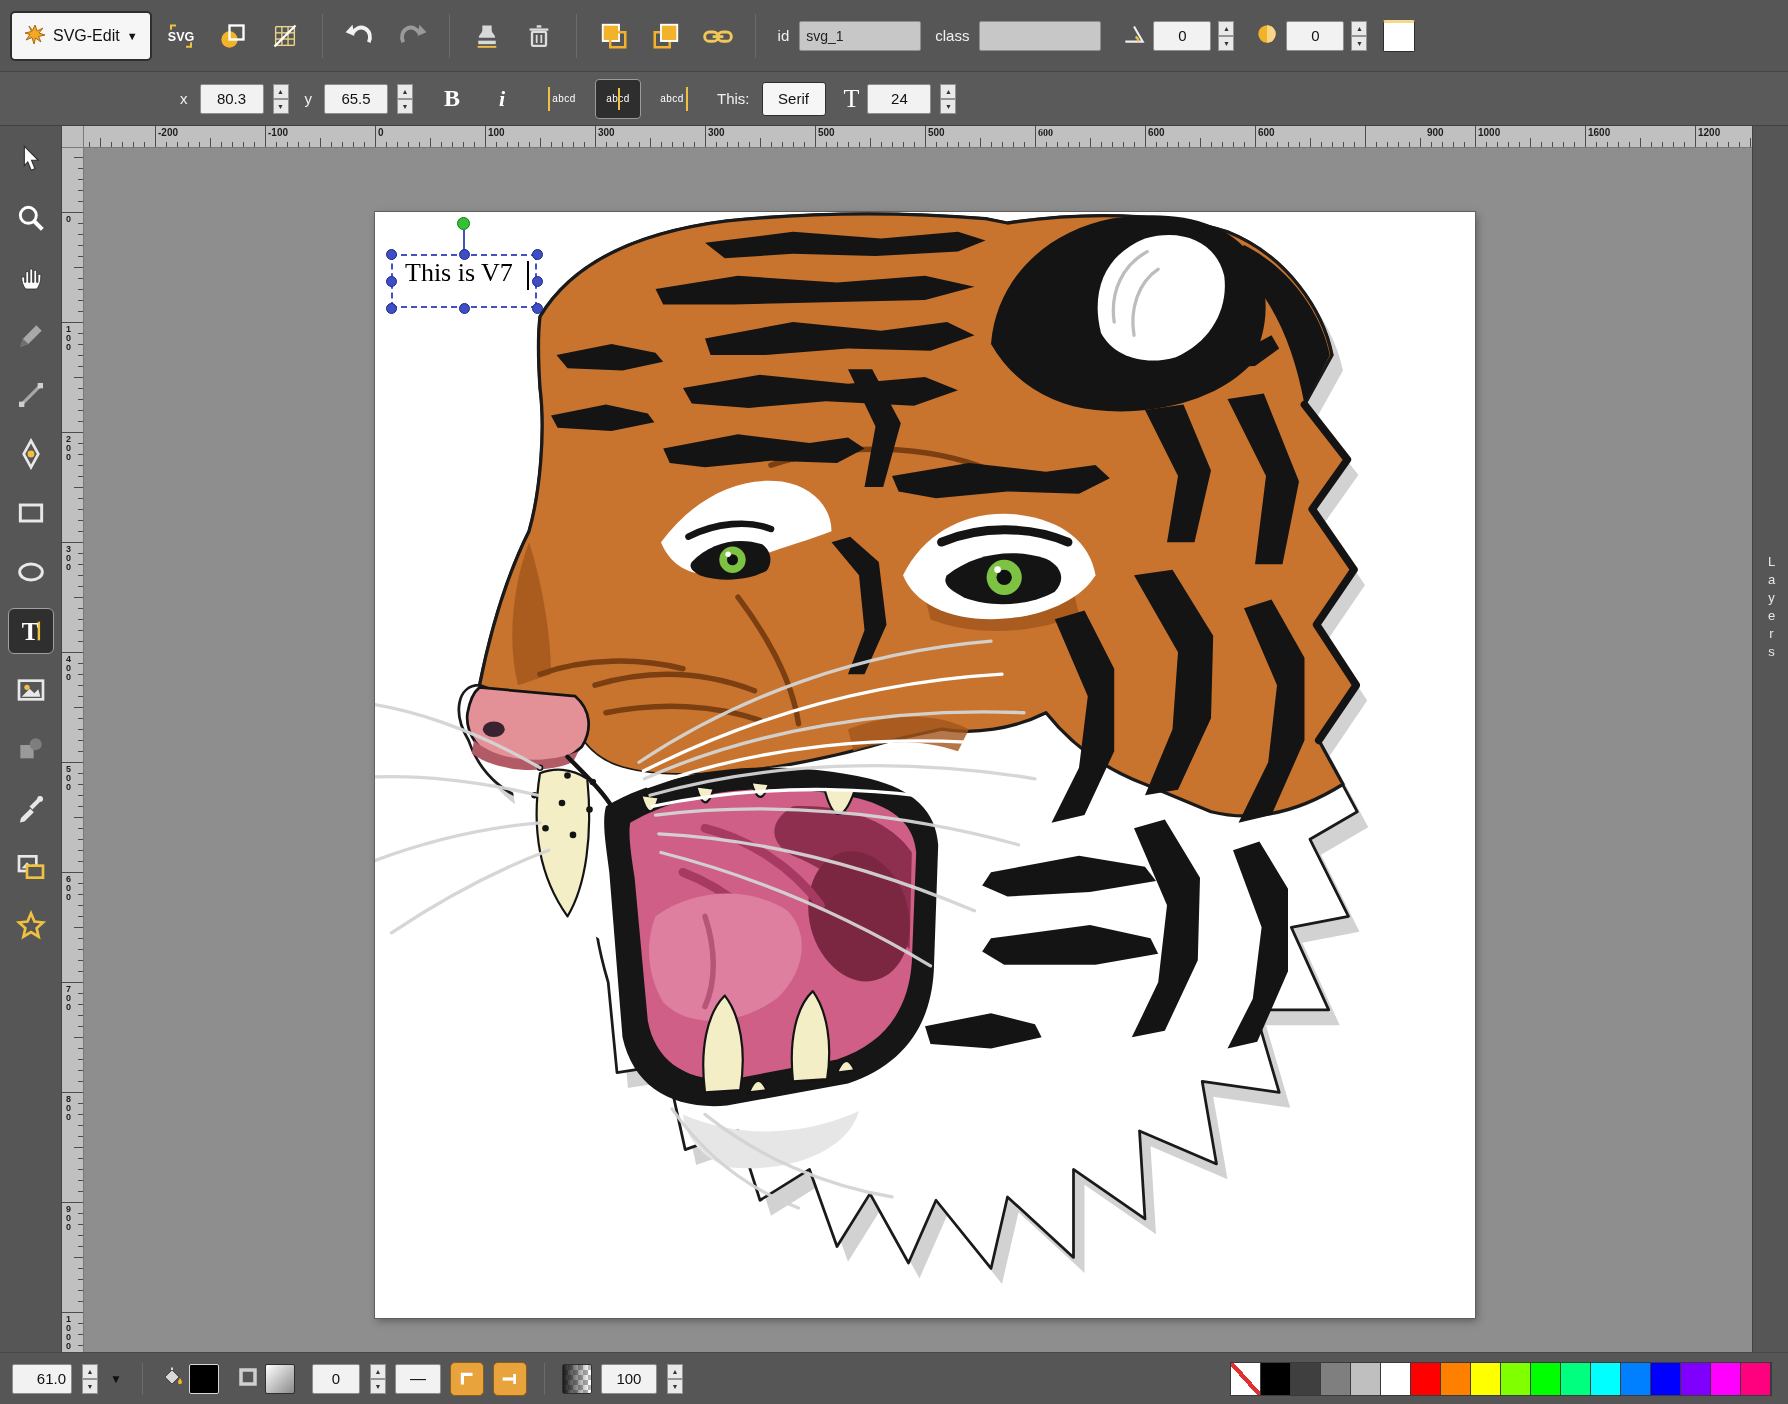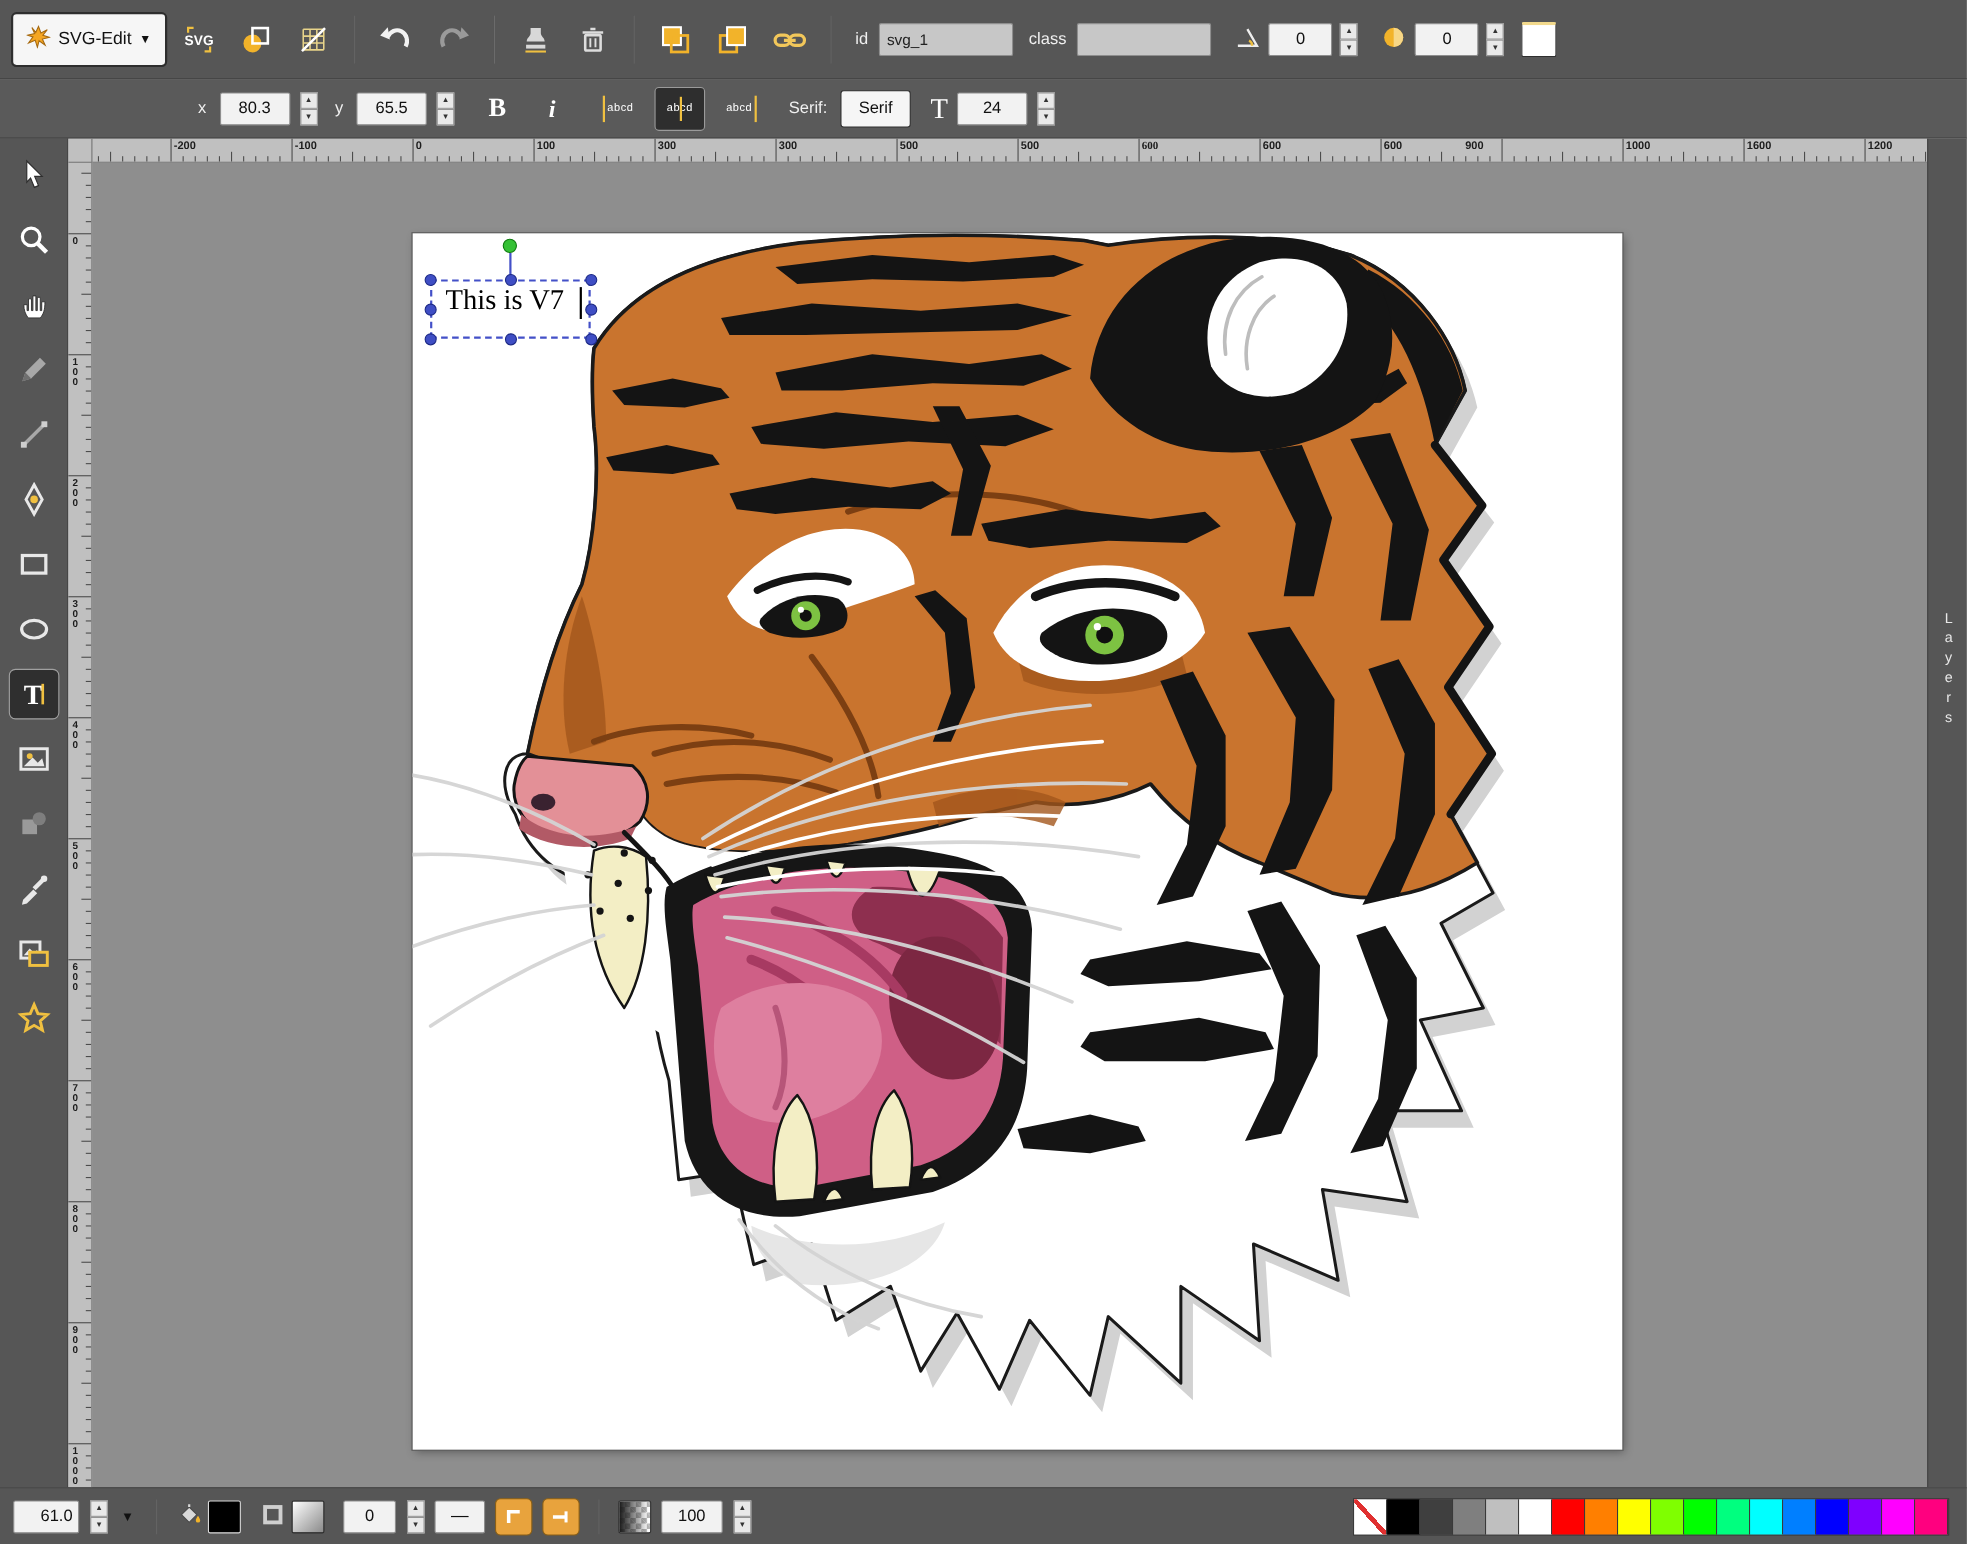--- a/index.html
+++ b/index.html
@@ -272,21 +272,21 @@
     </button>
     <button class="anchor-btn active">
       <span class="bar m"></span>
       <span class="txt">abcd</span>
     </button>
     <button class="anchor-btn">
       <span class="bar r"></span>
       <span class="txt">abcd</span>
     </button>
 
-    <span class="tb-label" style="margin-left:14px">Serif:</span>
+    <span class="tb-label" style="margin-left:14px">This:</span>
     <button id="font-btn">Serif</button>
 
     <span class="serifT" style="margin-left:10px">T</span>
     <input class="num" style="width: 64px;" value="24">
     <span class="stepper">
         <span>▲</span>
         <span>▼</span>
       </span>
   </div>
 
@@ -535,21 +535,21 @@
         <div class="hlabel" style="left: 184px;">-100</div>
         <div class="hlabel" style="left: 294px;">0</div>
         <div class="hlabel" style="left: 404px;">100</div>
         <div class="hlabel" style="left: 514px;">300</div>
         <div class="hlabel" style="left: 624px;">300</div>
         <div class="hlabel" style="left: 734px;">500</div>
         <div class="hlabel" style="left: 844px;">500</div>
         <div class="hlabel" style="left: 954px; font-family: Liberation Serif, serif;">600</div>
         <div class="hlabel" style="left: 1064px;">600</div>
         <div class="hlabel" style="left: 1174px;">600</div>
-        <div class="hlabel" style="left: 1248px;">900</div>
+        <div class="hlabel" style="left: 1343px;">900</div>
         <div class="hlabel" style="left: 1394px;">1000</div>
         <div class="hlabel" style="left: 1504px;">1600</div>
         <div class="hlabel" style="left: 1614px;">1200</div>
       </div>
     <div id="v-ruler">
         <div class="tick v t50" style="top: 9px;"></div>
         <div class="tick v t10" style="top: 20px;"></div>
         <div class="tick v t10" style="top: 31px;"></div>
         <div class="tick v t10" style="top: 42px;"></div>
         <div class="tick v t10" style="top: 53px;"></div>

